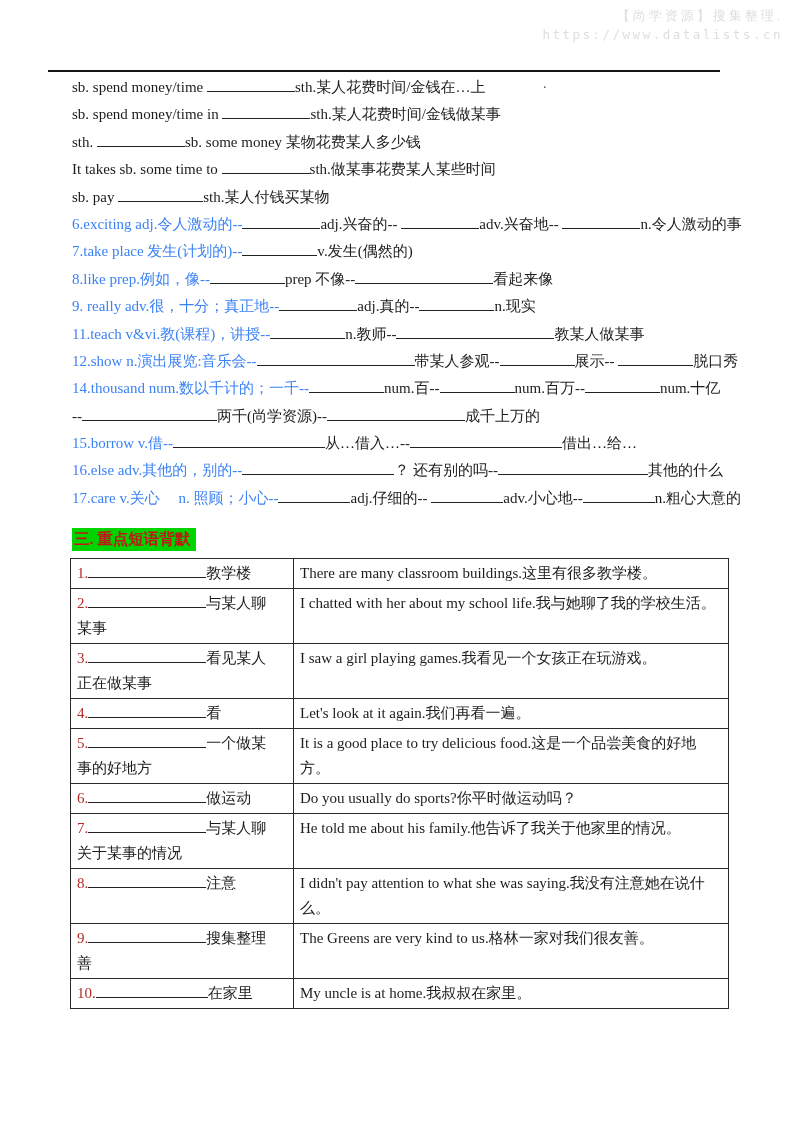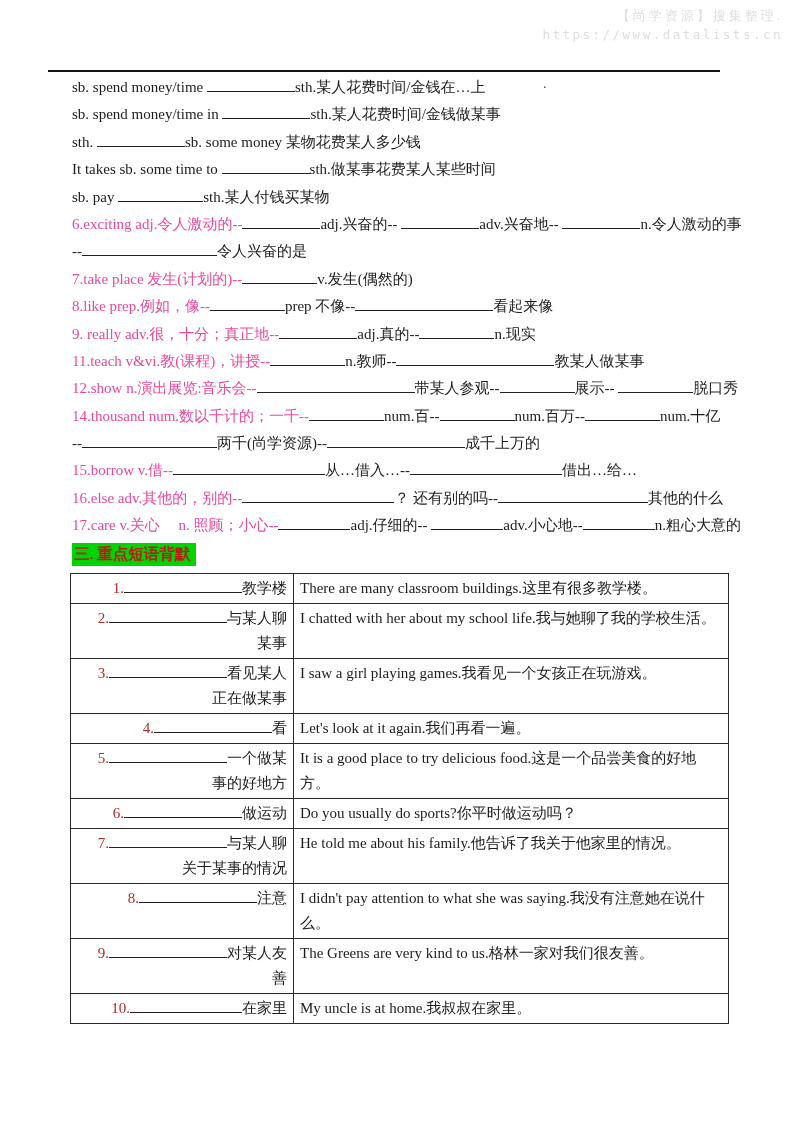--- a/index.html
+++ b/index.html
@@ -24,31 +24,31 @@
   }
   .stray-dot {
     position:absolute; left:543px; top:76px;
     font-size:14px; color:#555;
   }
   .content { position:absolute; left:72px; top:74px; width:668px; }
   .tline {
     margin:0; height:27.4px; line-height:27.4px;
     font-size:15px; white-space:nowrap;
   }
-  .seg-red { color:#ec4899; }
+  .seg-red { color:#3b82f6; }
   .seg-blk { color:#1c1c1c;text-align:right; }
   .blank {
     display:inline-block;
     border-bottom:1.4px solid #222;
     height:13px;
     vertical-align:baseline;
   }
   .heading {
     display:inline-block;
-    margin-top:3px;
+    margin-top:16px;
     background:#00d400;
     color:#c21717;
     font-weight:bold;
     font-size:15.5px;
     padding:1px 6px 2px 2px;
     line-height:20px;
   }
   table.phrases {
     border-collapse:collapse;
     margin-top:7px;
@@ -57,21 +57,21 @@
     table-layout:fixed;
   }
   table.phrases td {
     border:1.4px solid #2a2a2a;
     font-size:15px;
     line-height:25px;
     padding:2px 6px 2px 6px;
     vertical-align:top;
     overflow:hidden;
   }
-  td.c1 { width:210px;text-align:right; }
+  td.c1 { width:210px; }
   td.c2 { width:422px; }
   td.tall { padding-bottom:26px; }
   .num { color:#b32b27; }
   .cn2 { display:block; }
 </style>
 </head>
 <body>
 
 <div class="watermark">
   <div class="wm1">【尚学资源】搜集整理.</div>
@@ -82,21 +82,20 @@
 <span class="stray-dot">.</span>
 
 <div class="content">
   <div>
       <p class="tline"><span class="seg-blk">sb. spend money/time </span><span class="blank" style="width: 88px;"></span><span class="seg-blk">sth.某人花费时间/金钱在…上</span></p>
       <p class="tline"><span class="seg-blk">sb. spend money/time in </span><span class="blank" style="width: 88px;"></span><span class="seg-blk">sth.某人花费时间/金钱做某事</span></p>
       <p class="tline"><span class="seg-blk">sth. </span><span class="blank" style="width: 88px;"></span><span class="seg-blk">sb. some money 某物花费某人多少钱</span></p>
       <p class="tline"><span class="seg-blk">It takes sb. some time to </span><span class="blank" style="width: 88px;"></span><span class="seg-blk">sth.做某事花费某人某些时间</span></p>
       <p class="tline"><span class="seg-blk">sb. pay </span><span class="blank" style="width: 85px;"></span><span class="seg-blk">sth.某人付钱买某物</span></p>
       <p class="tline"><span class="seg-red">6.exciting adj.令人激动的--</span><span class="blank" style="width: 78px;"></span><span class="seg-blk">adj.兴奋的-- </span><span class="blank" style="width: 78px;"></span><span class="seg-blk">adv.兴奋地-- </span><span class="blank" style="width: 78px;"></span><span class="seg-blk">n.令人激动的事</span></p>
-      <p class="tline"><span class="seg-blk">--</span><span class="blank" style="width: 135px;"></span><span class="seg-blk">令人兴奋的是</span></p>
       <p class="tline"><span class="seg-red">7.take place 发生(计划的)--</span><span class="blank" style="width: 75px;"></span><span class="seg-blk">v.发生(偶然的)</span></p>
       <p class="tline"><span class="seg-red">8.like prep.例如，像--</span><span class="blank" style="width: 75px;"></span><span class="seg-blk">prep 不像--</span><span class="blank" style="width: 138px;"></span><span class="seg-blk">看起来像</span></p>
       <p class="tline"><span class="seg-red">9. really adv.很，十分；真正地--</span><span class="blank" style="width: 78px;"></span><span class="seg-blk">adj.真的--</span><span class="blank" style="width: 75px;"></span><span class="seg-blk">n.现实</span></p>
       <p class="tline"><span class="seg-red">11.teach v&amp;vi.教(课程)，讲授--</span><span class="blank" style="width: 75px;"></span><span class="seg-blk">n.教师--</span><span class="blank" style="width: 158px;"></span><span class="seg-blk">教某人做某事</span></p>
       <p class="tline"><span class="seg-red">12.show n.演出展览:音乐会--</span><span class="blank" style="width: 158px;"></span><span class="seg-blk">带某人参观--</span><span class="blank" style="width: 75px;"></span><span class="seg-blk">展示-- </span><span class="blank" style="width: 75px;"></span><span class="seg-blk">脱口秀</span></p>
       <p class="tline"><span class="seg-red">14.thousand num.数以千计的；一千--</span><span class="blank" style="width: 75px;"></span><span class="seg-blk">num.百--</span><span class="blank" style="width: 75px;"></span><span class="seg-blk">num.百万--</span><span class="blank" style="width: 75px;"></span><span class="seg-blk">num.十亿</span></p>
       <p class="tline"><span class="seg-blk">--</span><span class="blank" style="width: 135px;"></span><span class="seg-blk">两千(尚学资源)--</span><span class="blank" style="width: 138px;"></span><span class="seg-blk">成千上万的</span></p>
       <p class="tline"><span class="seg-red">15.borrow v.借--</span><span class="blank" style="width: 152px;"></span><span class="seg-blk">从…借入…--</span><span class="blank" style="width: 152px;"></span><span class="seg-blk">借出…给…</span></p>
       <p class="tline"><span class="seg-red">16.else adv.其他的，别的--</span><span class="blank" style="width: 152px;"></span><span class="seg-blk">？ 还有别的吗--</span><span class="blank" style="width: 150px;"></span><span class="seg-blk">其他的什么</span></p>
       <p class="tline"><span class="seg-red">17.care  v.关心　 n. 照顾；小心--</span><span class="blank" style="width: 72px;"></span><span class="seg-blk">adj.仔细的-- </span><span class="blank" style="width: 72px;"></span><span class="seg-blk">adv.小心地--</span><span class="blank" style="width: 72px;"></span><span class="seg-blk">n.粗心大意的</span></p>
@@ -132,21 +131,21 @@
         </tr>
         <tr>
           <td class="c1 tall"><span class="num">7.</span><span class="blank" style="width: 118px;"></span><span>与某人聊</span><span class="cn2">关于某事的情况</span></td>
           <td class="c2 ">He told me about his family.他告诉了我关于他家里的情况。</td>
         </tr>
         <tr>
           <td class="c1"><span class="num">8.</span><span class="blank" style="width: 118px;"></span><span>注意</span></td>
           <td class="c2">I didn't pay attention to what she was saying.我没有注意她在说什么。</td>
         </tr>
         <tr>
-          <td class="c1 tall"><span class="num">9.</span><span class="blank" style="width: 118px;"></span><span>对某人友</span><span class="cn2">善</span></td>
+          <td class="c1 tall"><span class="num">9.</span><span class="blank" style="width: 118px;"></span><span>搜集整理</span><span class="cn2">善</span></td>
           <td class="c2 ">The Greens are very kind to us.格林一家对我们很友善。</td>
         </tr>
         <tr>
           <td class="c1"><span class="num">10.</span><span class="blank" style="width: 112px;"></span><span>在家里</span></td>
           <td class="c2">My uncle is at home.我叔叔在家里。</td>
         </tr>
       </tbody>
   </table>
 </div>
 

